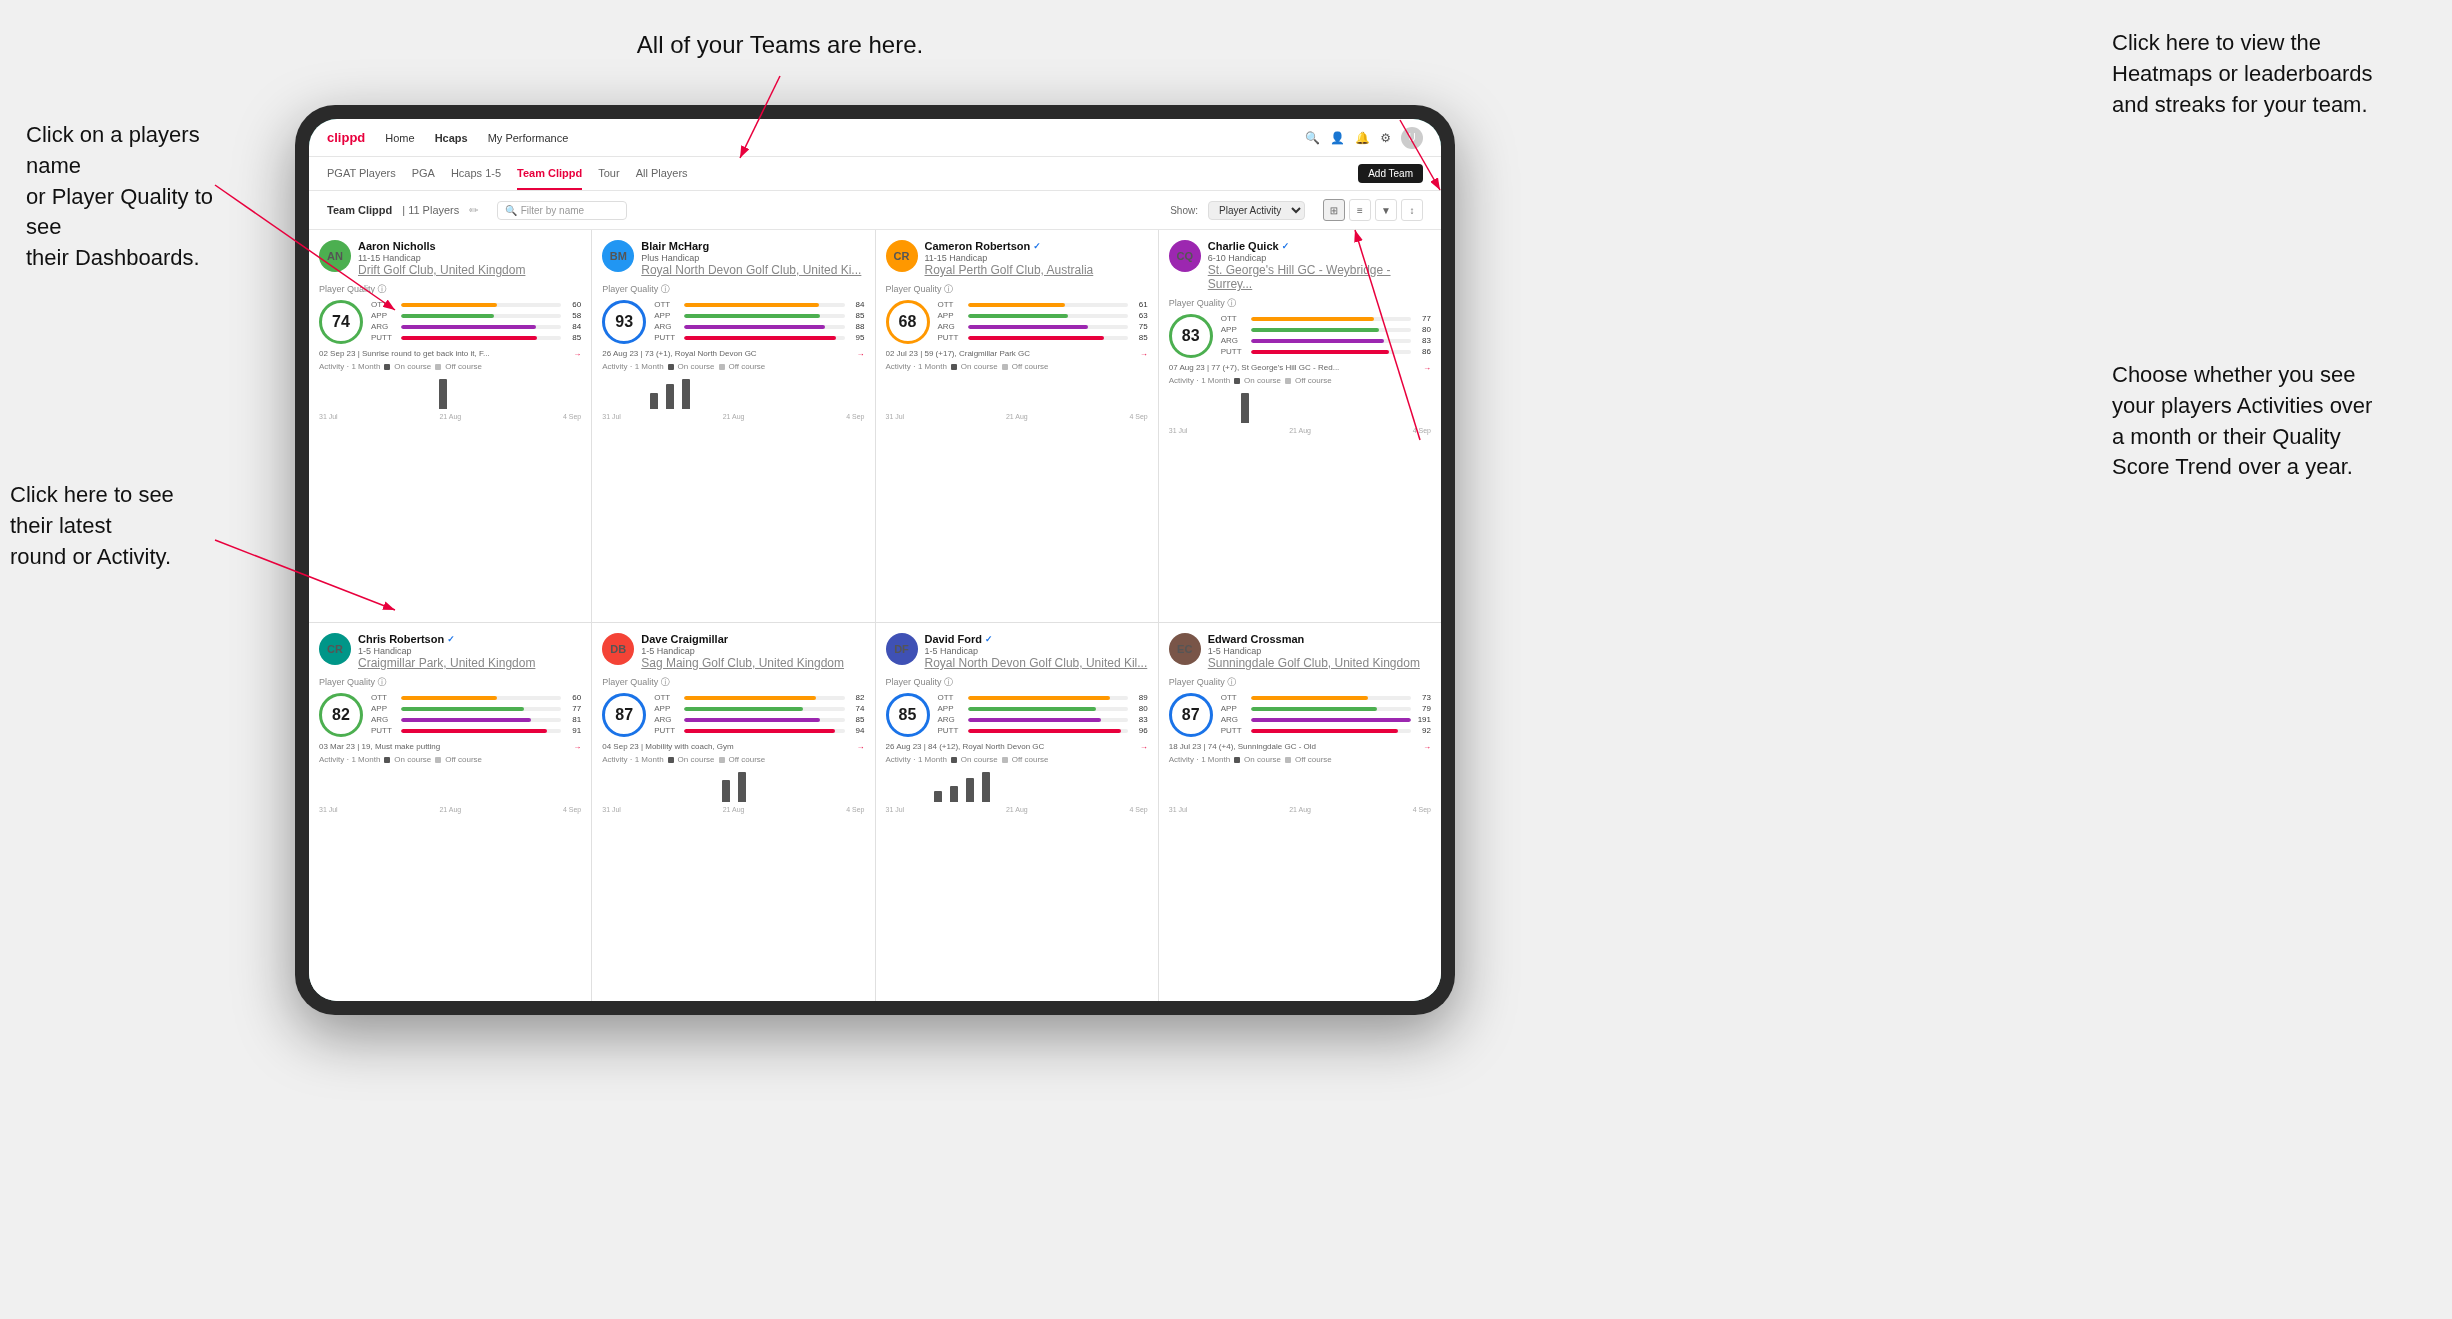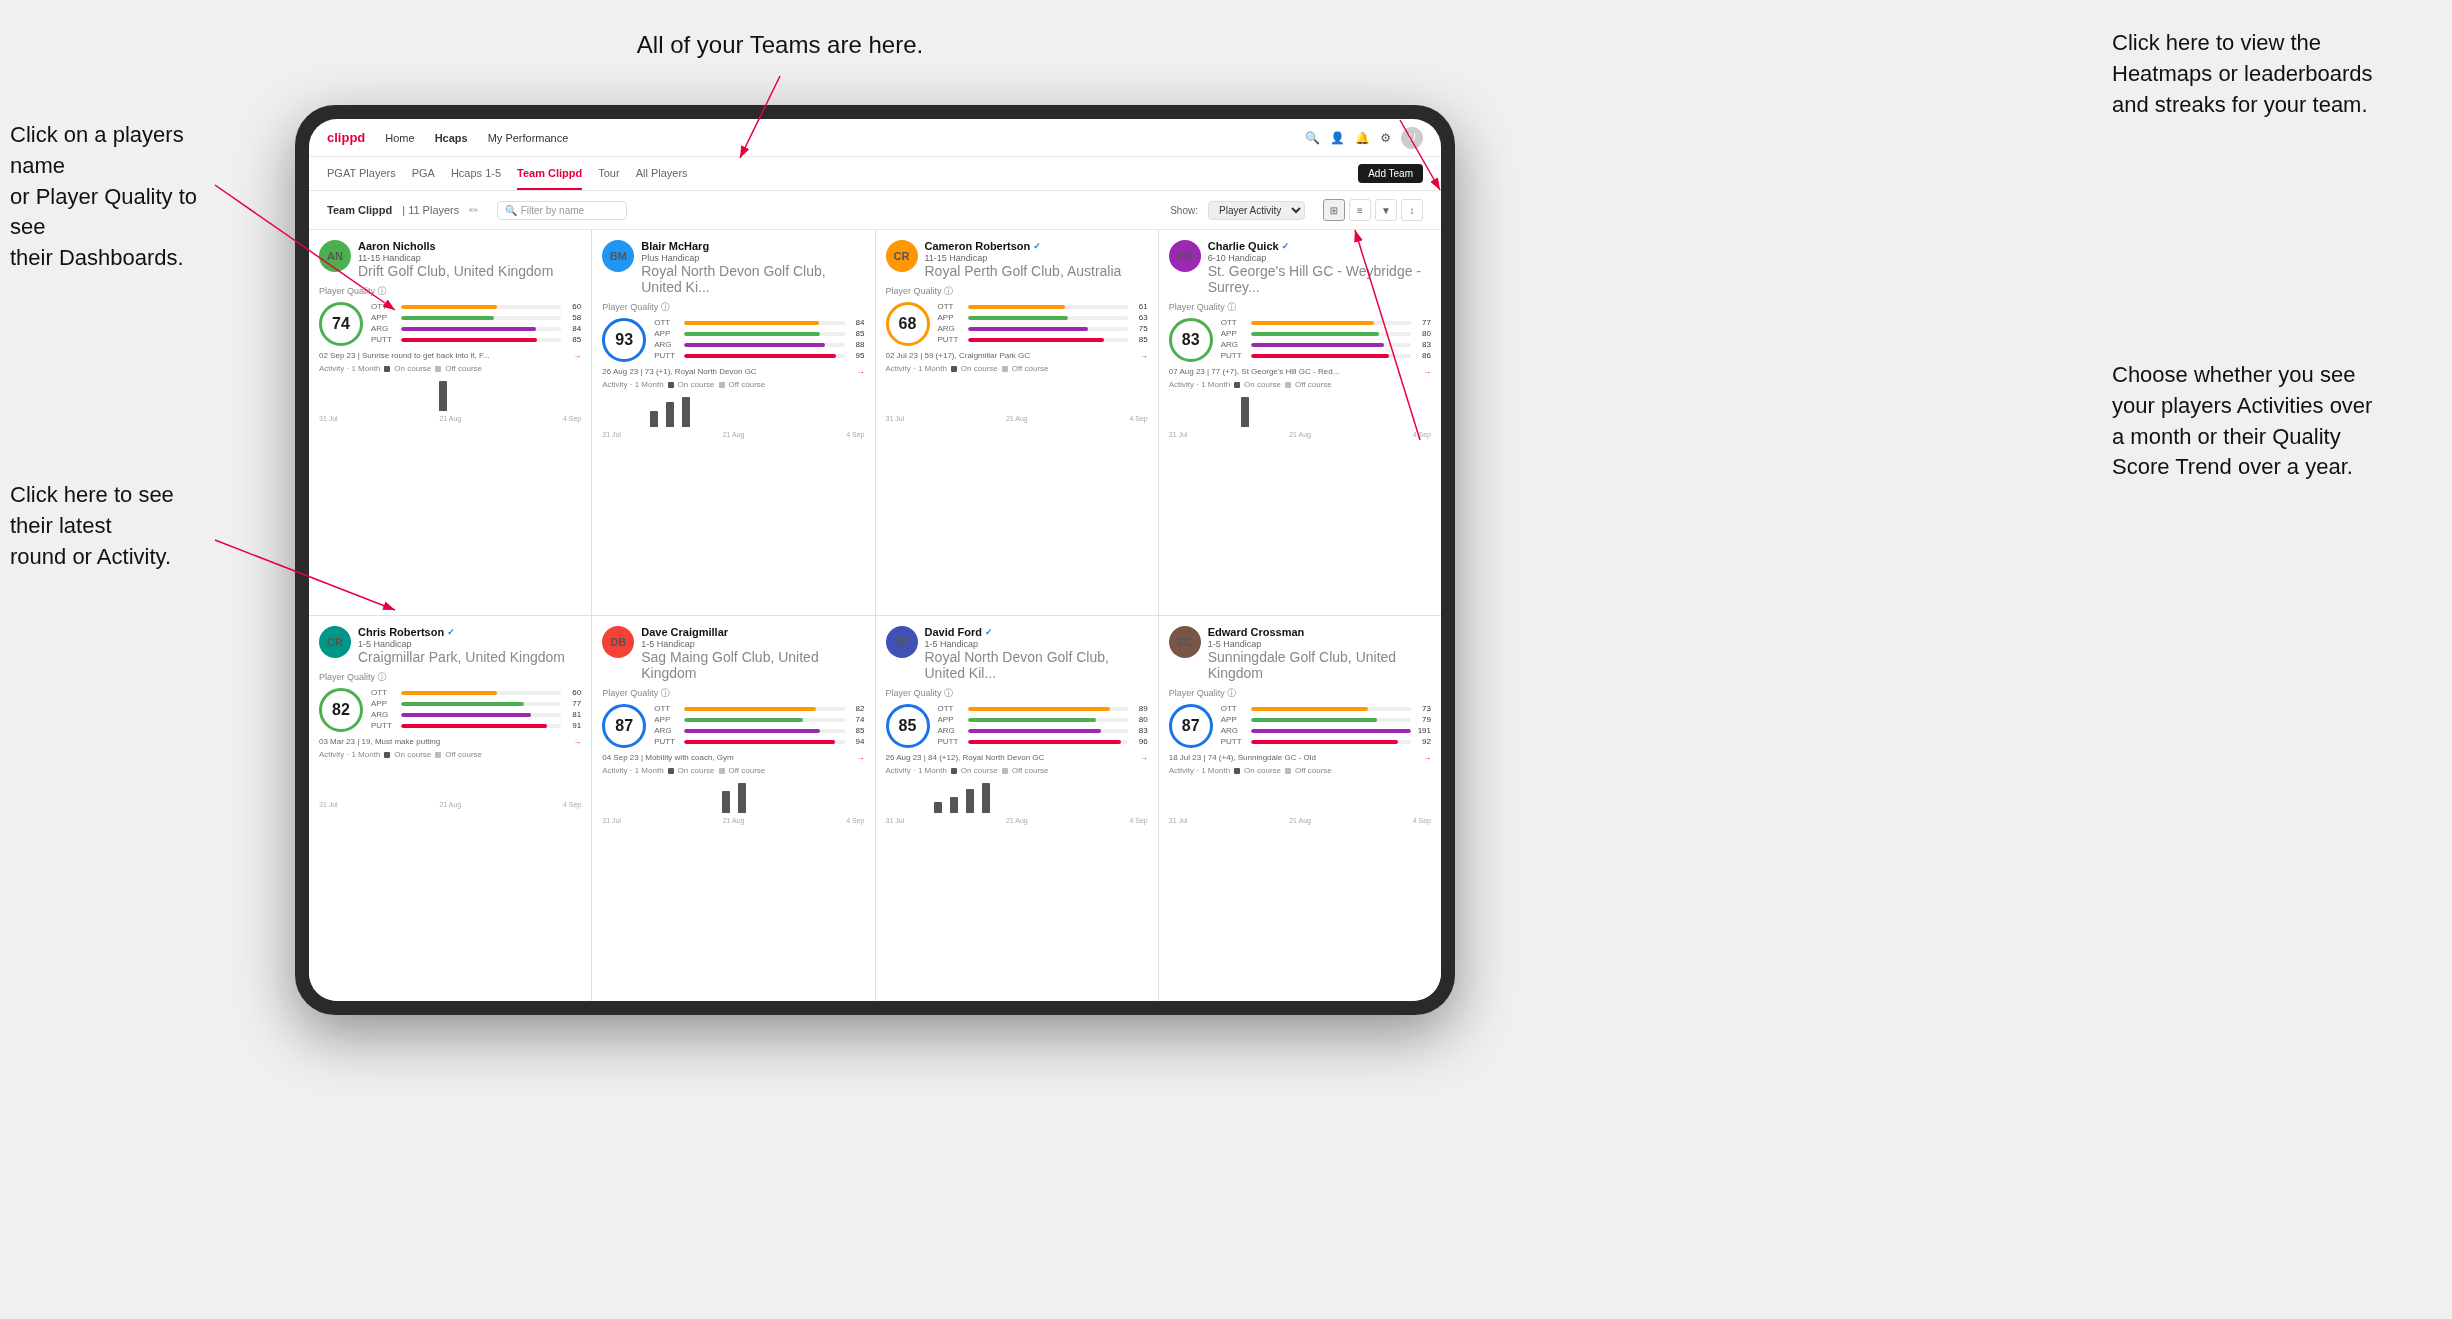--- a/index.html
+++ b/index.html
@@ -239,22 +239,23 @@
     .player-verified {
       color: #1a73e8;
       font-size: 9px;
     }
     .player-hcp {
       font-size: 9px;
       color: #666;
       margin-top: 1px;
     }
     .player-club {
-      font-size: 14px;
+      font-size: 12px;
       color: #888;
+      text-decoration: underline;
     }
 
     
     .quality-section {
       display: flex;
       align-items: center;
       gap: 8px;
       margin-bottom: 5px;
     }
     .quality-label {
@@ -345,21 +346,21 @@
       gap: 4px;
     }
     .latest-round-arrow {
       color: #e8003d;
       margin-left: auto;
     }
 
     
     .ann-left-1 {
       position: absolute;
-      left: 10px;
+      left: 26px;
       top: 120px;
       width: 200px;
     }
     .ann-left-2 {
       position: absolute;
       left: 10px;
       top: 480px;
       width: 200px;
     }
     .ann-top {

